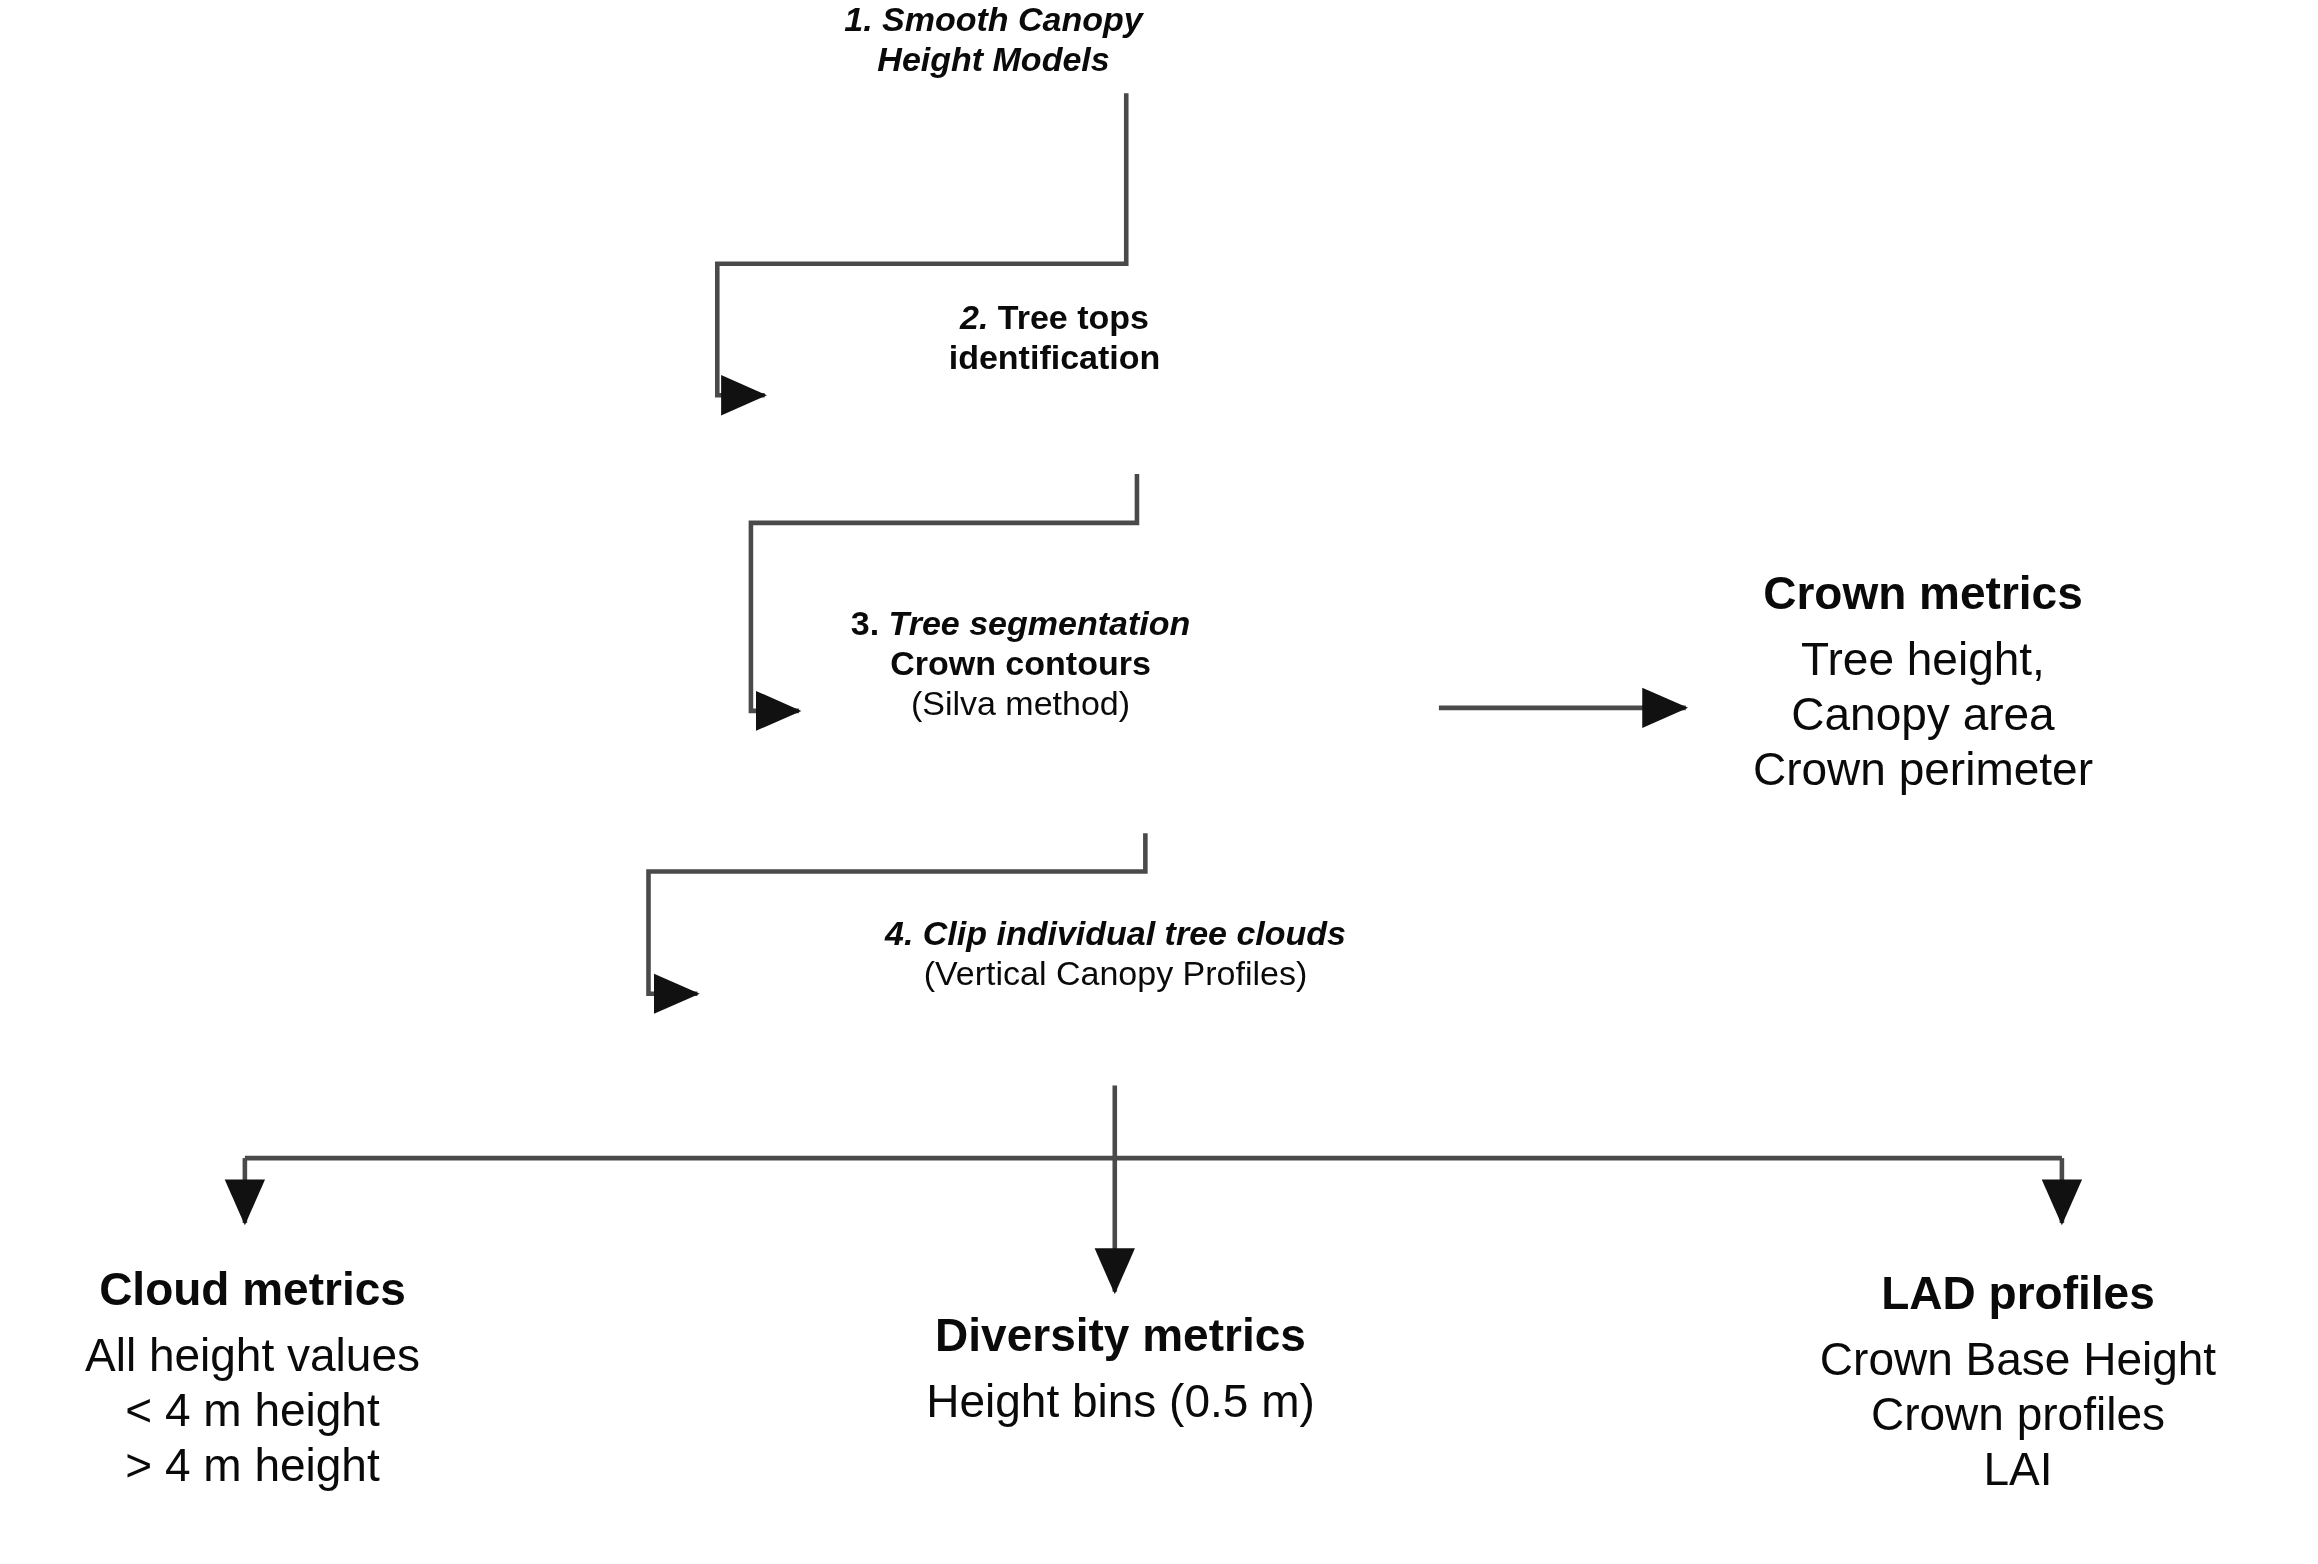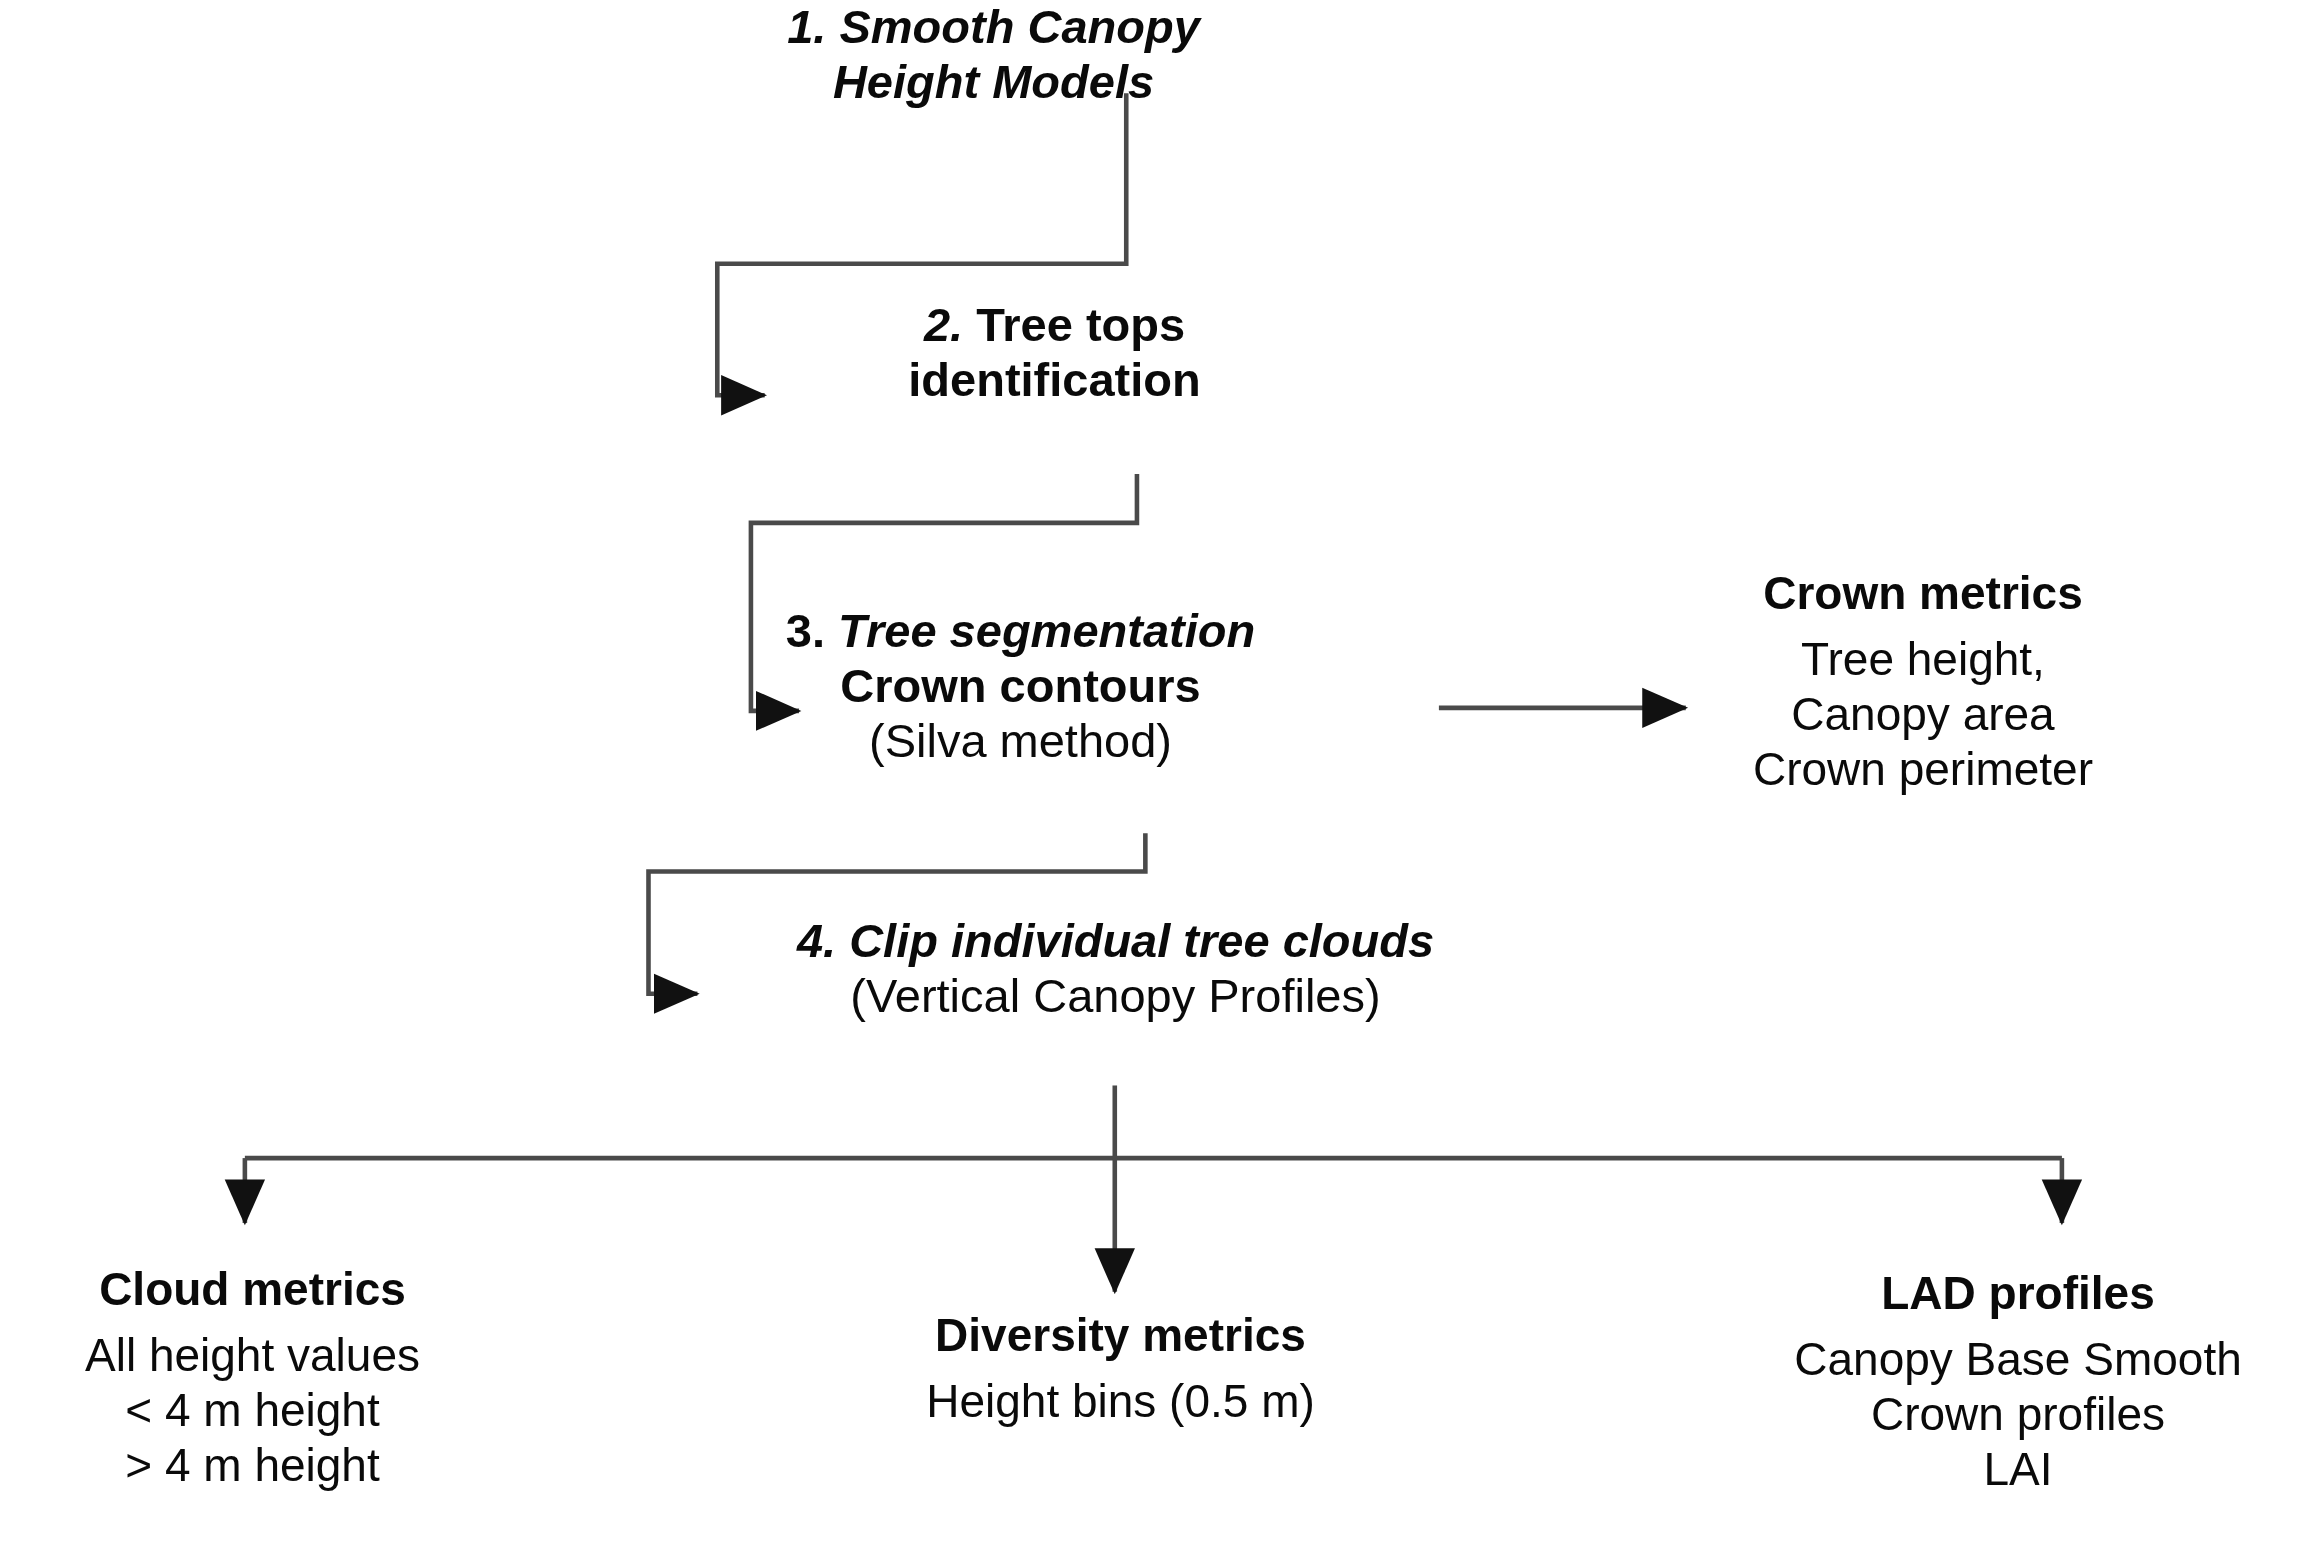--- a/index.html
+++ b/index.html
@@ -23,21 +23,21 @@
     white-space: nowrap;
   }
   .ln {
     display: block;
   }
   .b       { font-weight: bold; }
   .bi      { font-weight: bold; font-style: italic; }
   .reg     { font-weight: normal; font-style: normal; }
 
   
-  .t-step  { font-size: 47px; }
+  .t-step  { font-size: 34px; }
   .t-out   { font-size: 46px; margin-top: 8px; }
 
   svg#wires {
     position: absolute;
     left: 0;
     top: 0;
     width: 2319px;
     height: 1564px;
     pointer-events: none;
   }
@@ -131,19 +131,19 @@
 
   <div class="node t-out" id="node-diversity">
     <span class="ln b">Diversity metrics</span>
     <span class="gap"></span>
     <span class="ln reg">Height bins (0.5 m)</span>
   </div>
 
   <div class="node t-out" id="node-lad">
     <span class="ln b">LAD profiles</span>
     <span class="gap"></span>
-    <span class="ln reg">Canopy Base Smooth</span>
+    <span class="ln reg">Crown Base Height</span>
     <span class="ln reg">Crown profiles</span>
     <span class="ln reg">LAI</span>
   </div>
 
 </div>
 
 
 </body></html>

